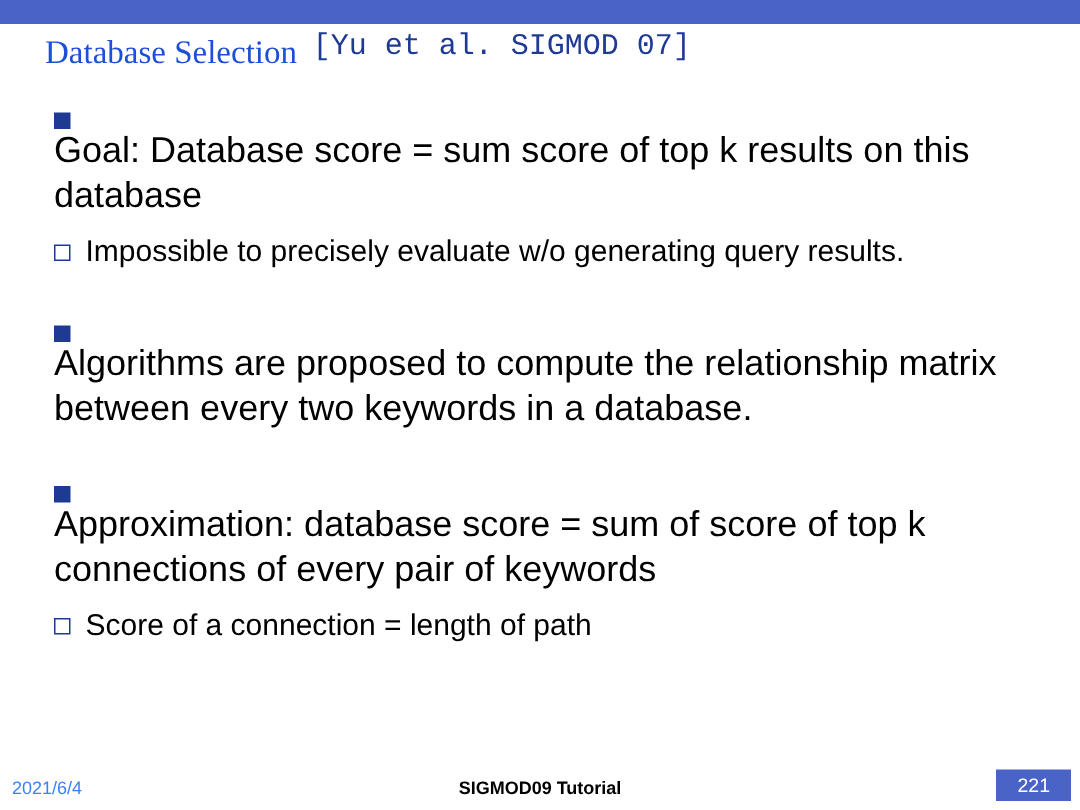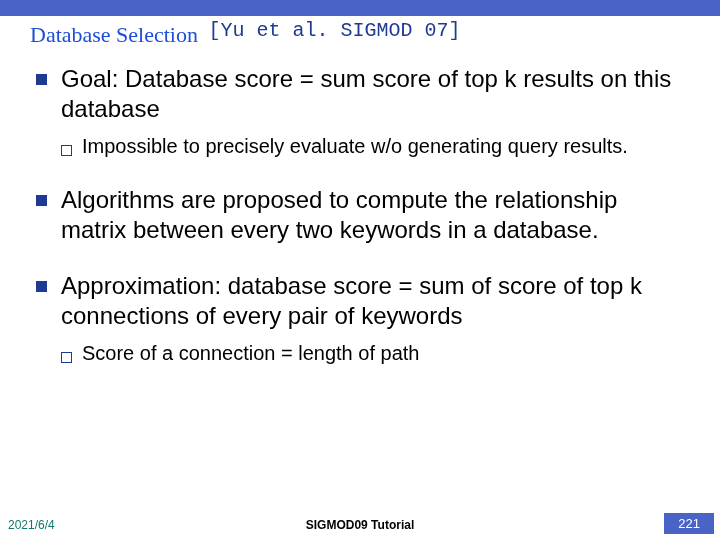--- a/index.html
+++ b/index.html
@@ -43,37 +43,38 @@
     list-style: none;
     padding: 0;
     margin: 0;
   }
   ul.level1 > li {
     display: flex;
     align-items: flex-start;
     margin-bottom: 26px;
     font-size: 24px;
     line-height: 1.25;
+    flex-direction: column;
   }
   ul.level1 > li .sq {
     width: 11px;
     height: 11px;
     background: #1f3a93;
     flex: 0 0 11px;
     margin-top: 10px;
     margin-right: 14px;
   }
   ul.level2 {
     list-style: none;
     padding: 0;
     margin: 10px 0 0 0;
   }
   ul.level2 > li {
     display: flex;
-    align-items: center;
+    align-items: flex-start;
     font-size: 20px;
     line-height: 1.25;
   }
   ul.level2 > li .hsq {
     width: 11px;
     height: 11px;
     border: 1.5px solid #1f3a93;
     box-sizing: border-box;
     flex: 0 0 11px;
     margin-top: 7px;
@@ -84,21 +85,21 @@
     bottom: 6px;
     left: 0;
     width: 720px;
     height: 22px;
     font-size: 12px;
   }
   .footer .date {
     position: absolute;
     left: 8px;
     bottom: 2px;
-    color: #0f766e;
+    color: #3b82f6;
   }
   .footer .center {
     position: absolute;
     left: 0;
     right: 0;
     text-align: center;
     bottom: 2px;
     color: #000;
     font-weight: bold;
   }

